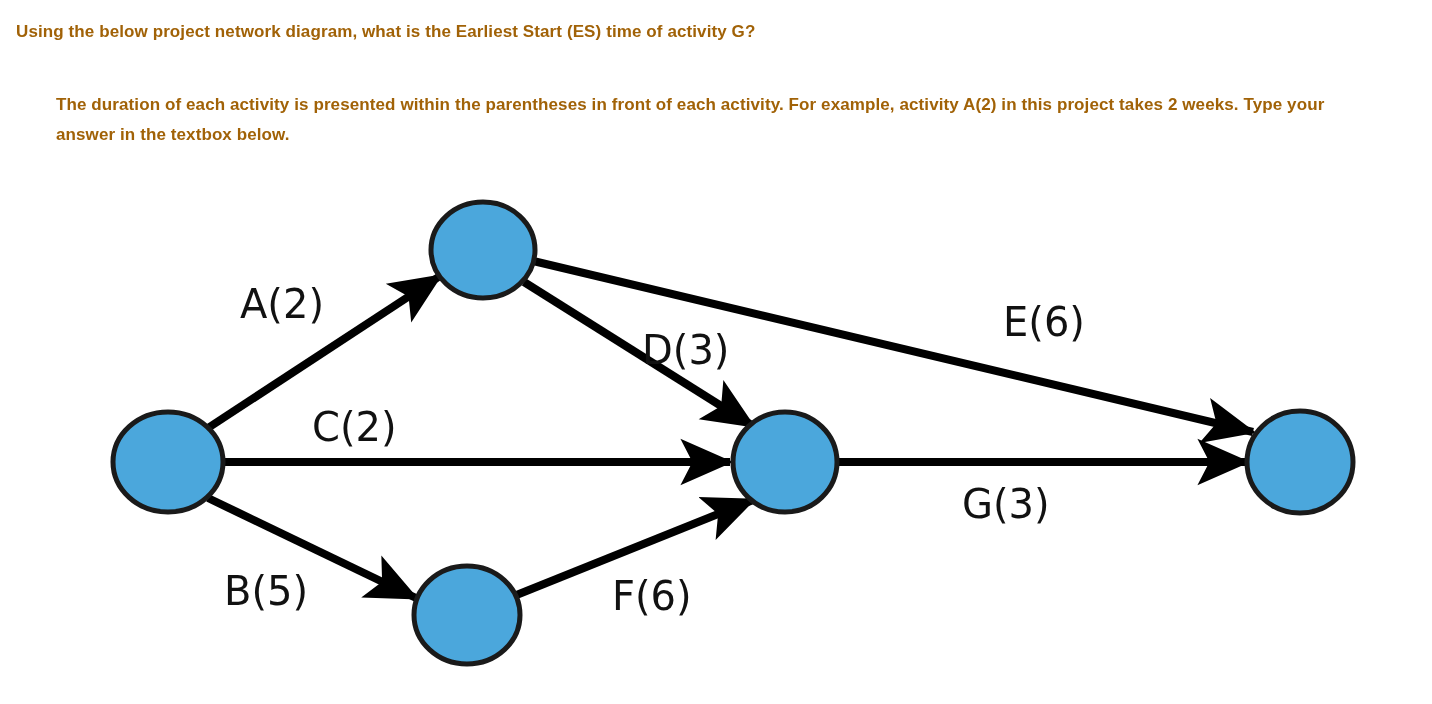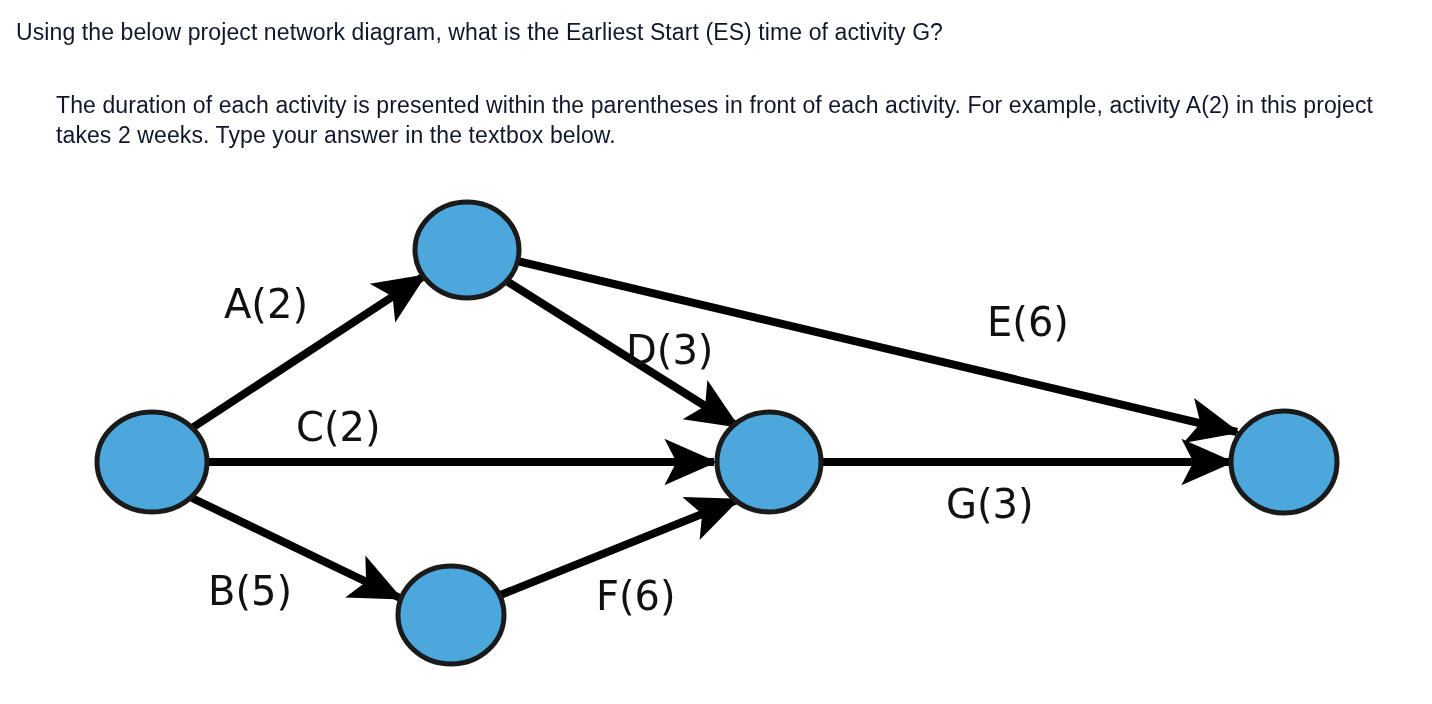--- a/index.html
+++ b/index.html
@@ -15,43 +15,43 @@
     overflow: hidden;
     position: relative;
   }
   #question-block {
     position: absolute;
     left: 0;
     top: 0;
     width: 1432px;
   }
   .q-line {
-    font-size: 23px;
+    font-size: 17px;
     line-height: 30px;
-    color: #0f172a;
-    font-weight: 400;
+    color: #a16207;
+    font-weight: 700;
     letter-spacing: 0.1px;
   }
   #prompt-title {
     position: absolute;
     left: 16px;
     top: 17px;
     width: 1390px;
     white-space: nowrap;
   }
   #prompt-body {
     position: absolute;
     left: 16px;
     top: 90px;
     width: 1320px;
     margin-left: 40px;
   }
   #diagram-wrap {
     position: absolute;
-    left: 0;
+    left: 16px;
     top: 178px;
     width: 1176px;
     height: 510px;
   }
   svg.network {
     display: block;
   }
   .edge-label {
     font-family: "DejaVu Sans", sans-serif;
     font-size: 40px;

